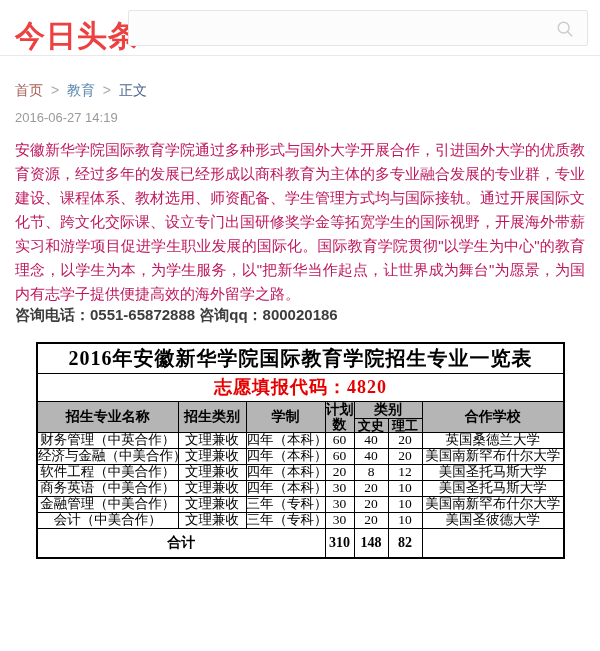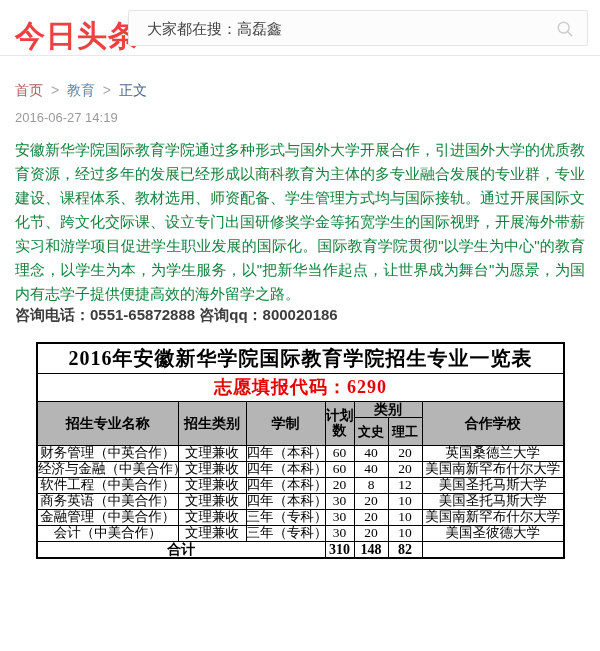--- a/index.html
+++ b/index.html
@@ -24,47 +24,46 @@
   .crumb { cursor:pointer; }
   .crumb-home { color:#a8625a; }
   .crumb-edu  { color:#5b86ad; }
   .crumb-cur  { color:#49658c; cursor:default; }
   .crumb-sep  { color:#aaaaaa; margin:0 4px; }
 
   .article-title { margin-top:16px; max-width:548px; font-size:28px; line-height:33px;
                    font-weight:bold; color:#222222; }
   .article-date { margin-top:12px; font-size:13px; color:#9a9a9a; }
   .article-paragraph { margin-top:13px; width:570px; font-size:15px; line-height:24px;
-                       color:#15803d; text-align:justify; }
+                       color:#be185d; text-align:justify; }
   .article-contact { font-size:15px; font-weight:bold; color:#3d3d3d; }
 
   
   .table-wrap { margin:17px 0 0 21px; }
   table.adm { border-collapse:collapse; table-layout:fixed; width:527px;
               border:2px solid #000;
               font-family:"Liberation Serif","DejaVu Serif",serif; color:#000; }
   table.adm td { border:1px solid #000; text-align:center; vertical-align:middle;
                  padding:0; overflow:visible; }
   .t-title  { height:30px; font-size:20px; font-weight:bold; letter-spacing:1px; }
   .t-code   { height:28px; font-size:18px; font-weight:bold; color:#e60000; letter-spacing:1px; }
   .t-head td { background:#b5b5b5; font-weight:bold; font-size:14px; line-height:15px;margin-left:22px; }
-  .t-head-sub td { background:#b5b5b5; font-weight:bold; font-size:13px; line-height:13px; height:28px; }
+  .t-head-sub td { background:#b5b5b5; font-weight:bold; font-size:13px; line-height:13px; height:14px; }
   .t-plan-head { font-size:13px; line-height:14px; }
   .t-row td { height:16px; font-size:13.5px; line-height:14px; white-space:nowrap; }
-  .t-total td { height:17px; font-size:14px; font-weight:bold; line-height:15px; }
+  .t-total td { height:30px; font-size:14px; font-weight:bold; line-height:15px; }
   col.c-major{width:141px;} col.c-cat{width:68px;} col.c-dur{width:79px;}
   col.c-plan{width:29px;}  col.c-wen{width:34px;} col.c-li{width:34px;} col.c-school{width:142px;}
 </style>
 </head>
 <body>
 
 <div class="header">
   <div class="logo">今日头条</div>
   <div class="search-box">
-    <input class="search-input" type="text" placeholder="大家都在搜：高磊鑫" style="">
     <svg class="search-icon" viewBox="0 0 20 20">
       <circle cx="8.5" cy="8.5" r="6" fill="none" stroke="#cccccc" stroke-width="1.6"></circle>
       <line x1="13" y1="13" x2="18" y2="18" stroke="#cccccc" stroke-width="1.6"></line>
     </svg>
   </div>
 </div>
 
 <div class="content">
 
   <div class="breadcrumb">
@@ -88,21 +87,21 @@
         <col class="c-plan">
           <col class="c-wen">
           <col class="c-li">
           <col class="c-school">
       </colgroup>
       <tbody>
         <tr>
           <td colspan="7" class="t-title">2016年安徽新华学院国际教育学院招生专业一览表</td>
         </tr>
         <tr>
-          <td colspan="7" class="t-code">志愿填报代码：6290</td>
+          <td colspan="7" class="t-code">志愿填报代码：4820</td>
         </tr>
         <tr class="t-head">
           <td rowspan="2">招生专业名称</td>
           <td rowspan="2">招生类别</td>
           <td rowspan="2">学制</td>
           <td rowspan="2" class="t-plan-head">计划数</td>
           <td colspan="2">类别</td>
           <td rowspan="2">合作学校</td>
         </tr>
         <tr class="t-head-sub">

